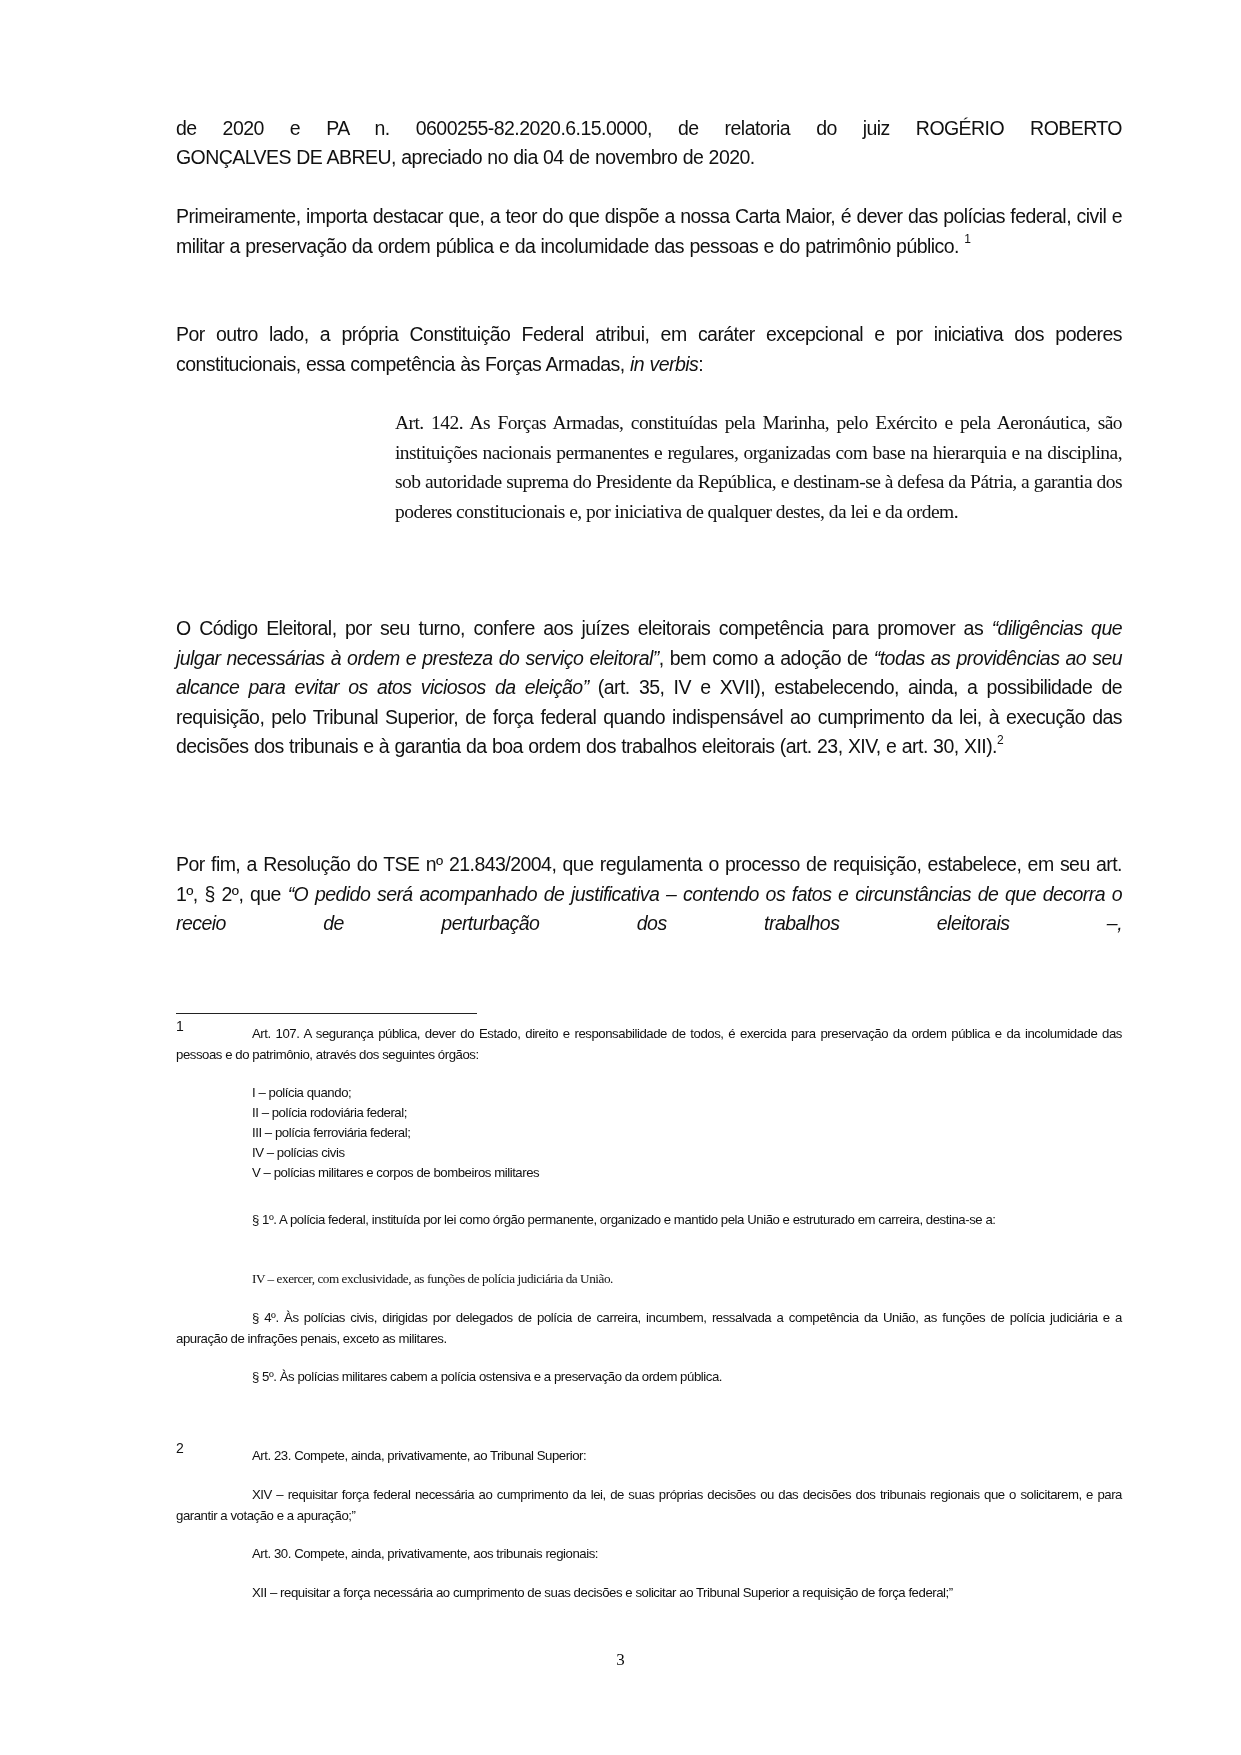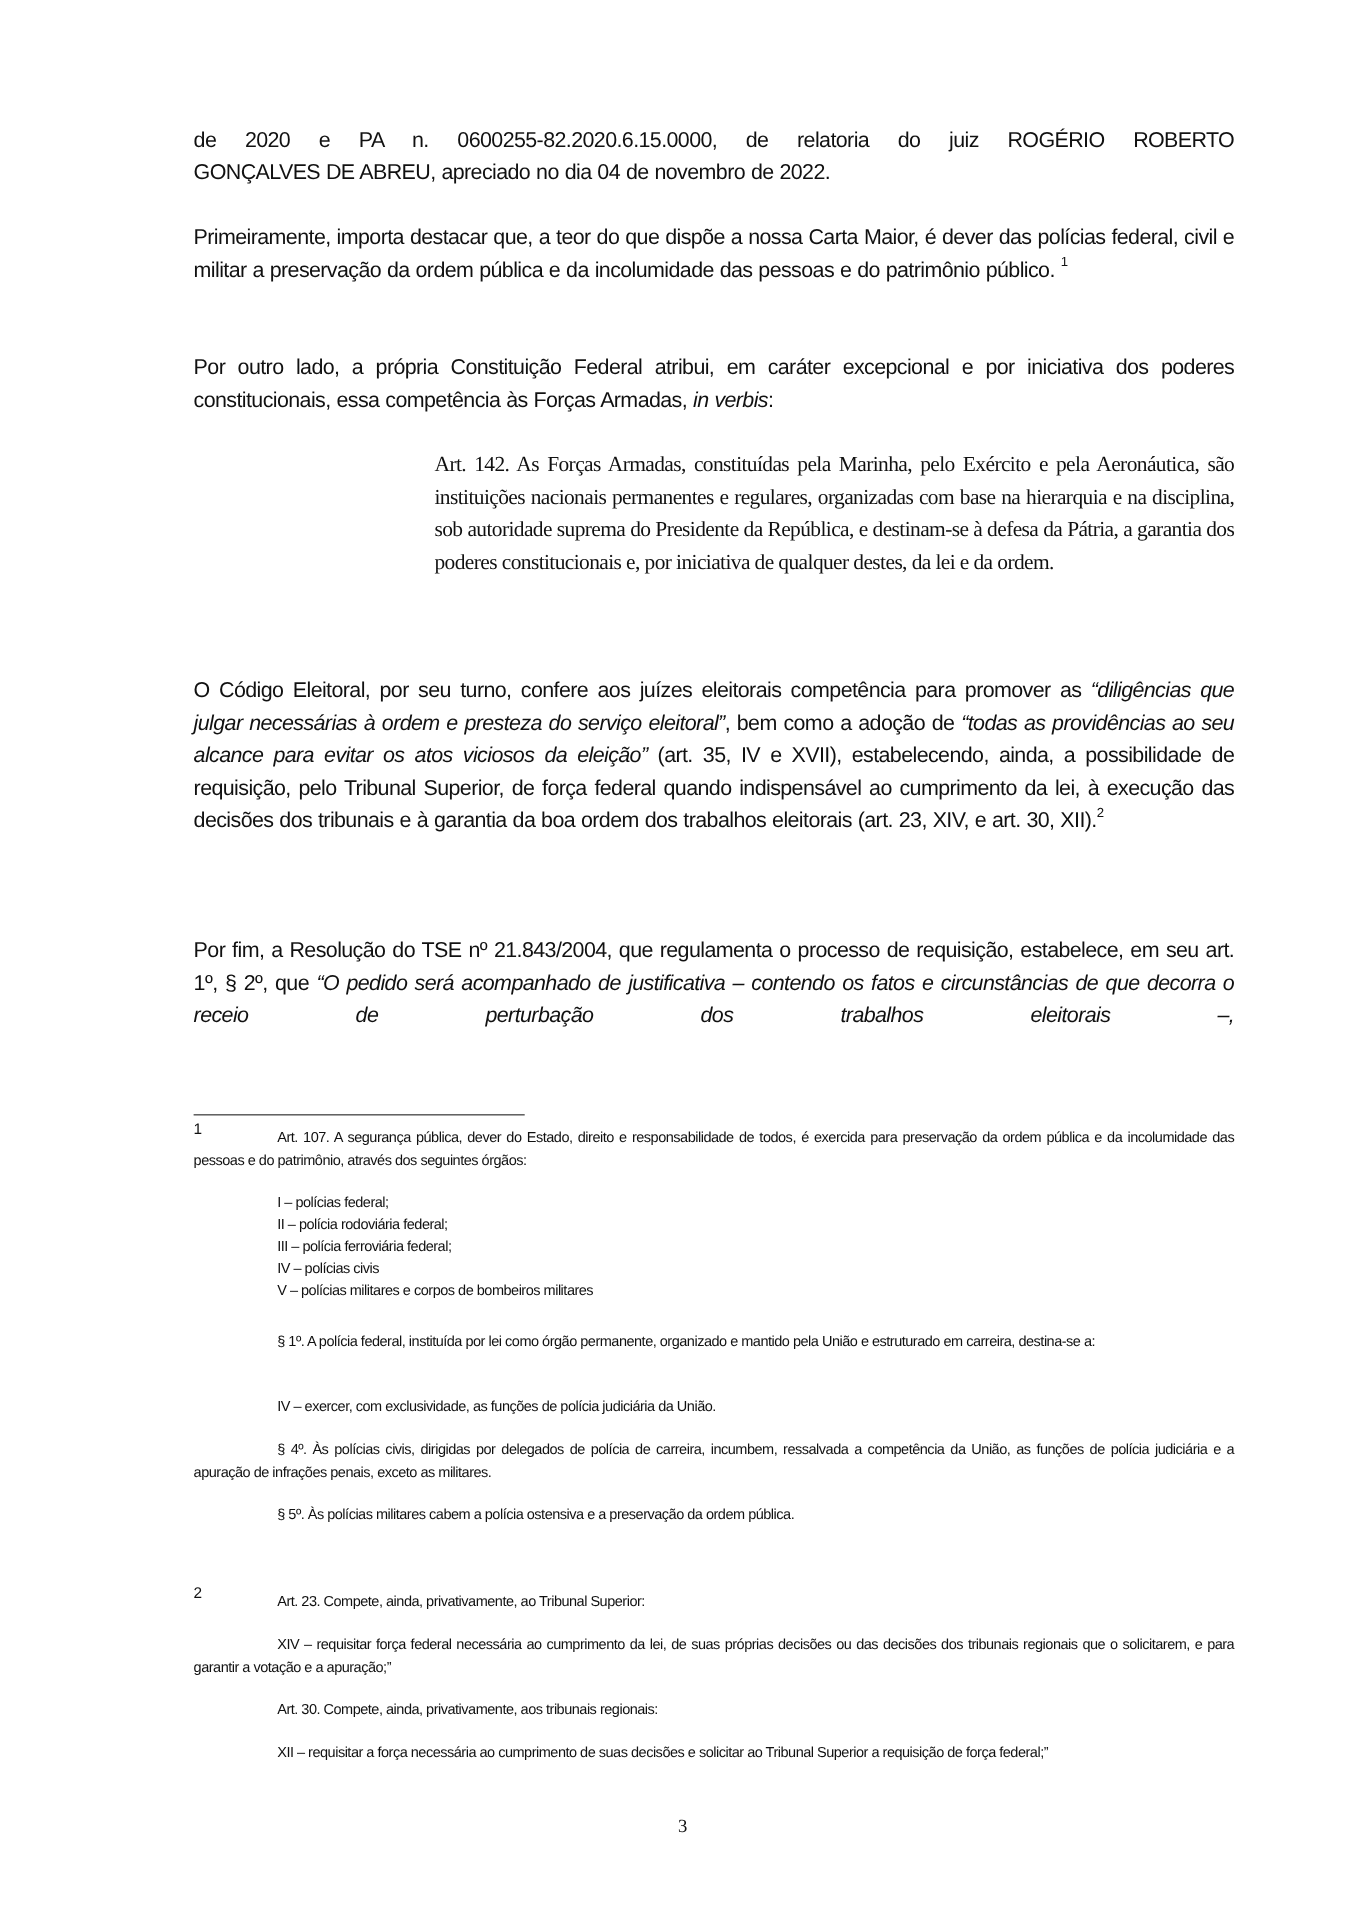--- a/index.html
+++ b/index.html
@@ -32,45 +32,45 @@
     .fn-indent { text-indent: 76px; }
     .fn-list { position: absolute; left: 252px; font-family: "Liberation Sans", sans-serif; font-size: 13.2px; line-height: 20px; letter-spacing: -0.45px; margin: 0; padding: 0; list-style: none; }
     .page-number { position: absolute; left: 0; width: 1241px; top: 1650px; text-align: center; font-family: "Liberation Serif", serif; font-size: 17px; }
   </style>
 </head>
 <body>
 
 <div class="page">
 
   <p class="body-text" style="top:114px; text-align-last: justify;">de 2020 e PA n. 0600255-82.2020.6.15.0000, de relatoria do juiz ROGÉRIO ROBERTO</p>
-  <p class="body-text" style="top:143px;">GONÇALVES DE ABREU, apreciado no dia 04 de novembro de 2022.</p>
+  <p class="body-text" style="top:143px;">GONÇALVES DE ABREU, apreciado no dia 04 de novembro de 2020.</p>
 
   <p class="body-text last-left" style="top:202px;"><span>Primeiramente, importa destacar que, a teor do que dispõe a nossa Carta Maior, é dever das polícias federal, civil e militar a preservação da ordem pública e da incolumidade das pessoas e do patrimônio público. </span><sup>1</sup></p>
 
   <p class="body-text last-left" style="top:320px;"><span>Por outro lado, a própria Constituição Federal atribui, em caráter excepcional e por iniciativa dos poderes constitucionais, essa competência às Forças Armadas, </span><em>in verbis</em><span>:</span></p>
 
   <p class="quote" style="top:408px;">Art. 142. As Forças Armadas, constituídas pela Marinha, pelo Exército e pela Aeronáutica, são instituições nacionais permanentes e regulares, organizadas com base na hierarquia e na disciplina, sob autoridade suprema do Presidente da República, e destinam-se à defesa da Pátria, a garantia dos poderes constitucionais e, por iniciativa de qualquer destes, da lei e da ordem.</p>
 
   <p class="body-text last-left" style="top:614px;"><span>O Código Eleitoral, por seu turno, confere aos juízes eleitorais competência para promover as </span><em>“diligências que julgar necessárias à ordem e presteza do serviço eleitoral”</em><span>, bem como a adoção de </span><em>“todas as providências ao seu alcance para evitar os atos viciosos da eleição”</em><span> (art. 35, IV e XVII), estabelecendo, ainda, a possibilidade de requisição, pelo Tribunal Superior, de força federal quando indispensável ao cumprimento da lei, à execução das decisões dos tribunais e à garantia da boa ordem dos trabalhos eleitorais (art. 23, XIV, e art. 30, XII).</span><sup>2</sup></p>
 
   <p class="body-text" style="top:850px; text-align-last: justify;"><span>Por fim, a Resolução do TSE nº 21.843/2004, que regulamenta o processo de requisição, estabelece, em seu art. 1º, § 2º, que </span><em>“O pedido será acompanhado de justificativa – contendo os fatos e circunstâncias de que decorra o receio de perturbação dos trabalhos eleitorais –,</em></p>
 
   <div class="fn-sep"></div>
 
   <span class="fn-num" style="top:1018px;">1</span>
   <p class="fn fn-indent" style="top:1024px;">Art. 107. A segurança pública, dever do Estado, direito e responsabilidade de todos, é exercida para preservação da ordem pública e da incolumidade das pessoas e do patrimônio, através dos seguintes órgãos:</p>
   <ul class="fn-list" style="top:1083px;">
-    <li>I – polícias federal;</li>
+    <li>I – polícia quando;</li>
     <li>II – polícia rodoviária federal;</li>
     <li>III – polícia ferroviária federal;</li>
     <li>IV – polícias civis</li>
     <li>V – polícias militares e corpos de bombeiros militares</li>
   </ul>
   <p class="fn fn-indent" style="top:1210px;">§ 1º. A polícia federal, instituída por lei como órgão permanente, organizado e mantido pela União e estruturado em carreira, destina-se a:</p>
-  <p class="fn fn-indent" style="top:1269px;">IV – exercer, com exclusividade, as funções de polícia judiciária da União.</p>
+  <p class="fn fn-indent" style="top:1269px;font-family:Liberation Serif, serif;">IV – exercer, com exclusividade, as funções de polícia judiciária da União.</p>
   <p class="fn fn-indent" style="top:1308px;">§ 4º. Às polícias civis, dirigidas por delegados de polícia de carreira, incumbem, ressalvada a competência da União, as funções de polícia judiciária e a apuração de infrações penais, exceto as militares.</p>
   <p class="fn fn-indent" style="top:1367px;">§ 5º. Às polícias militares cabem a polícia ostensiva e a preservação da ordem pública.</p>
 
   <span class="fn-num" style="top:1440px;">2</span>
   <p class="fn fn-indent" style="top:1446px;">Art. 23. Compete, ainda, privativamente, ao Tribunal Superior:</p>
   <p class="fn fn-indent" style="top:1485px;">XIV – requisitar força federal necessária ao cumprimento da lei, de suas próprias decisões ou das decisões dos tribunais regionais que o solicitarem, e para garantir a votação e a apuração;”</p>
   <p class="fn fn-indent" style="top:1544px;">Art. 30. Compete, ainda, privativamente, aos tribunais regionais:</p>
   <p class="fn fn-indent" style="top:1583px;">XII – requisitar a força necessária ao cumprimento de suas decisões e solicitar ao Tribunal Superior a requisição de força federal;”</p>
 
   <div class="page-number">3</div>

